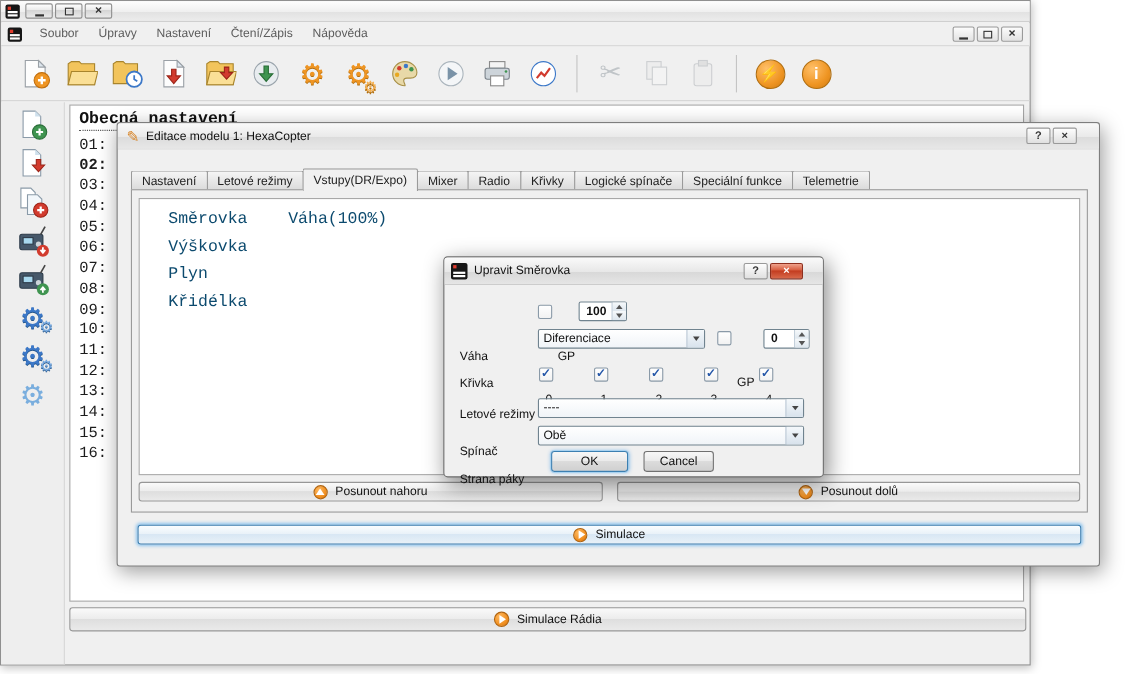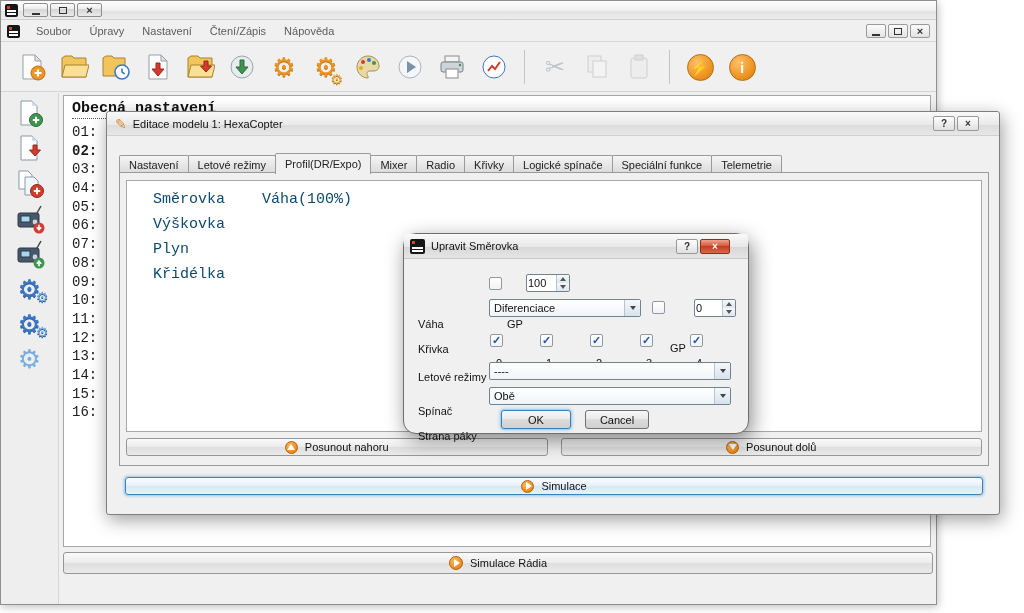--- a/index.html
+++ b/index.html
@@ -166,21 +166,21 @@
   .sim-btn {
     position:absolute; left:18px; top:365px; width:858px; height:18px;
     border:1px solid #3c7fb1; border-radius:3px; box-shadow:0 0 3px 1px #8ec4ee;
     background:linear-gradient(#fafdff,#e8f1f8 48%,#d8e7f4 49%,#e8f1f8);
     display:flex; align-items:center; justify-content:center; gap:7px; font-size:11px;
   }
 
   
   .dialog {
     position:absolute; left:403px; top:233px; width:346px; height:201px;
-    background:#f0f0f0; border:1px solid #6e6e6e; border-radius:13px;
+    background:#f0f0f0; border:1px solid #6e6e6e; border-radius:4px;
     box-shadow:3px 6px 20px rgba(0,0,0,.45); z-index:10;
   }
   .dtitle {
     height:25px; border-bottom:1px solid #c8c8c8; border-radius:3px 3px 0 0;
     background:linear-gradient(#fafafa,#e7e7e7 55%,#d8d8d8 56%,#e5e5e5);
     display:flex; align-items:center; padding:0 6px; gap:6px;
   }
   .dtitle-text { flex:1; font-size:11px; color:#111; }
   .dlabel { position:absolute; font-size:11px; color:#111; white-space:nowrap;margin-top:40px; }
   .checkbox {
@@ -194,21 +194,21 @@
   }
   .combo .val { flex:1; font-size:11px; display:flex; align-items:center; padding-left:4px; overflow:hidden; white-space:nowrap; }
   .combo .arrow-zone {
     width:16px; border-left:1px solid #b5c4d2; background:linear-gradient(#f4f8fb,#d8e2ec);
     display:flex; align-items:center; justify-content:center;
   }
   .caret-down { width:0; height:0; border-left:3.5px solid transparent; border-right:3.5px solid transparent; border-top:4px solid #444; }
   .spin {
     position:absolute; height:18px; border:1px solid #70838f; border-radius:2px; background:#fff; display:flex;
   }
-  .spin .val { flex:1; font-size:11px; display:flex; align-items:center; padding-left:1px; }
+  .spin .val { flex:1; font-size:11px; display:flex; align-items:center; padding-left:6px;font-weight:bold; }
   .spin .btns { width:13px; border-left:1px solid #b5c4d2; display:flex; flex-direction:column; }
   .spin .sb { flex:1; background:linear-gradient(#f6f9fb,#dde6ee); display:flex; align-items:center; justify-content:center; }
   .sc-up   { width:0; height:0; border-left:3px solid transparent; border-right:3px solid transparent; border-bottom:4px solid #555; }
   .sc-down { width:0; height:0; border-left:3px solid transparent; border-right:3px solid transparent; border-top:4px solid #555; }
   .btn {
     position:absolute; height:19px; border:1px solid #707070; border-radius:3px;
     background:linear-gradient(#f7f7f7,#ebebeb 45%,#dddddd 46%,#d0d0d0);
     display:flex; align-items:center; justify-content:center; font-size:11px; color:#111;
   }
   .btn.default { border-color:#3c7fb1; box-shadow:0 0 0 1px #a8d2f0, 0 0 4px #74b2e8; }
@@ -457,21 +457,21 @@
         </span>
       <span class="dlg-btn">
           <span>×</span>
         </span>
     </span>
   </div>
 
   <div class="tabs">
     <span class="tab">Nastavení</span>
     <span class="tab">Letové režimy</span>
-    <span class="tab active">Profil(DR/Expo)</span>
+    <span class="tab active">Vstupy(DR/Expo)</span>
     <span class="tab">Mixer</span>
     <span class="tab">Radio</span>
     <span class="tab">Křivky</span>
     <span class="tab">Logické spínače</span>
     <span class="tab">Speciální funkce</span>
     <span class="tab">Telemetrie</span>
   </div>
 
   <div class="tab-frame">
     <div class="input-list">

